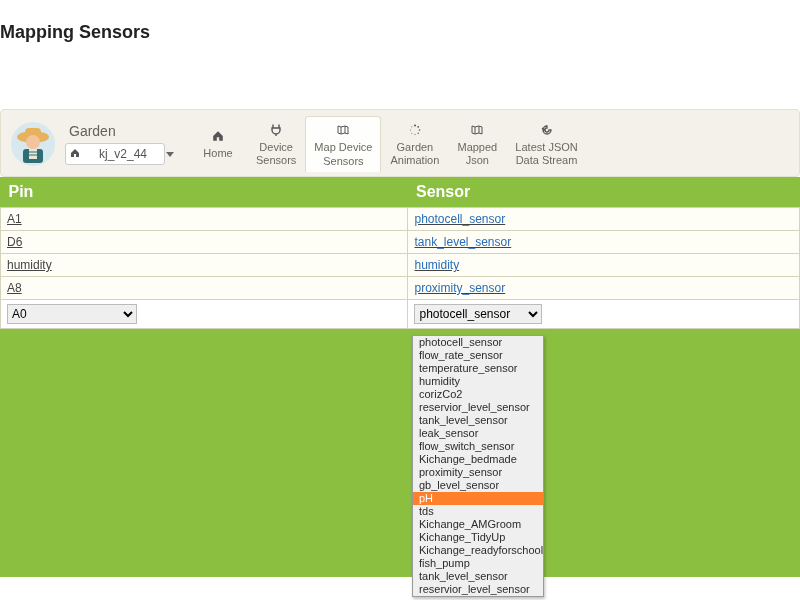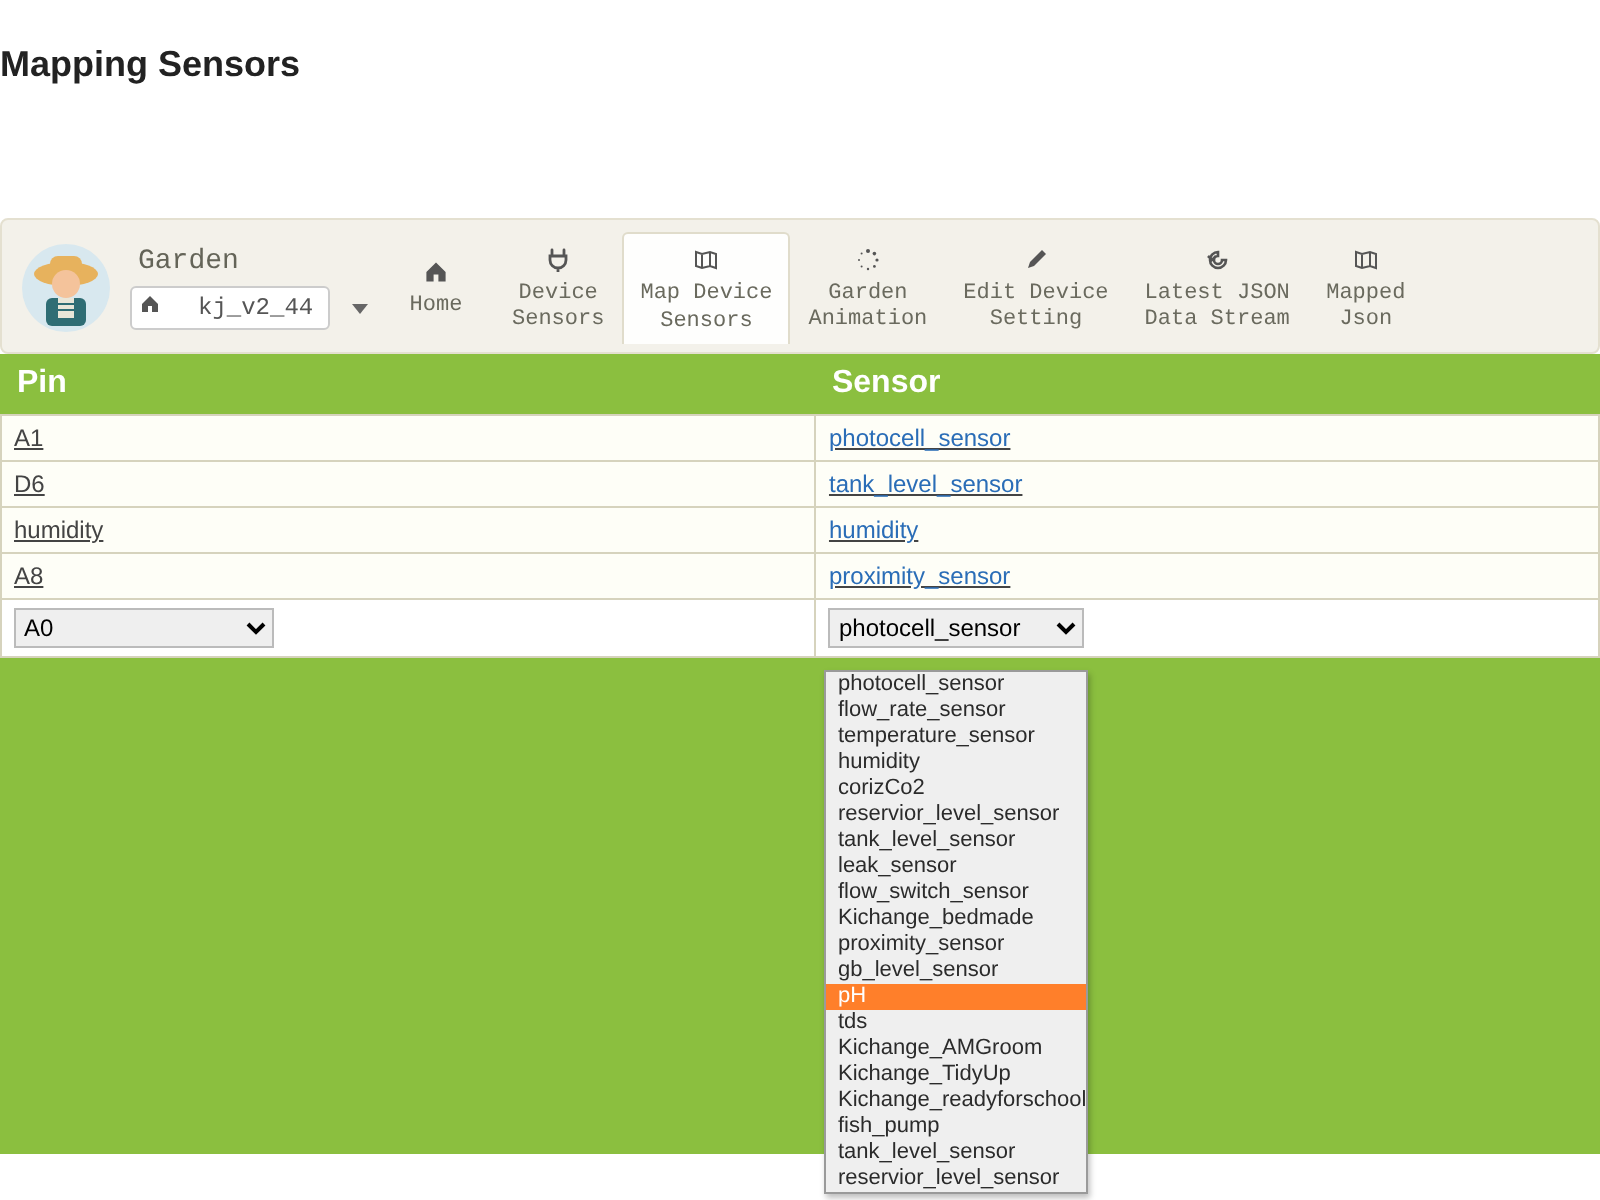--- a/index.html
+++ b/index.html
@@ -22,21 +22,20 @@
   }
   .toolbar {
     margin-top: 54px;
     background: #f3f1ea;
     border: 1px solid #e4e0d0;
     border-radius: 4px;
     display: flex;
     align-items: center;
     padding: 6px 8px 4px 8px;
     height: 68px;
-    font-family: Liberation Mono, monospace;
   }
   .avatar {
     width: 44px; height: 44px;
     margin-right: 10px;
     margin-left: 2px;
     flex-shrink: 0;
   }
   .toolbar-left {
     display: flex;
     flex-direction: column;
@@ -264,43 +263,34 @@
               <circle cx="2.8" cy="2.8" r="0.5"></circle>
             </g>
           </svg>
         </span>
         <span class="nav-label">Garden
 Animation</span>
       </div>
       <div class="nav-item">
         <span class="nav-icon">
           <svg width="12" height="12" viewBox="0 0 12 12">
-            <path d="M2 10l1-3 6-6 2 2-6 6-3 1z" fill="#555"></path>
-          </svg>
-        </span>
-        <span class="nav-label">Edit Device
-Setting</span>
+            <path d="M1 2l3 1 4-1 3 1v7l-3-1-4 1-3-1z M4 3v7 M8 2v7" stroke="#555" stroke-width="1" fill="none"></path>
+          </svg>
+        </span>
+        <span class="nav-label">Mapped
+Json</span>
       </div>
       <div class="nav-item">
         <span class="nav-icon">
           <svg width="12" height="12" viewBox="0 0 12 12">
             <path d="M6 2a4 4 0 104 4H8a2 2 0 11-2-2V2z M1 4l2 2 2-2" fill="none" stroke="#555" stroke-width="1.3"></path>
           </svg>
         </span>
         <span class="nav-label">Latest JSON
 Data Stream</span>
-      </div>
-      <div class="nav-item">
-        <span class="nav-icon">
-          <svg width="12" height="12" viewBox="0 0 12 12">
-            <path d="M1 2l3 1 4-1 3 1v7l-3-1-4 1-3-1z M4 3v7 M8 2v7" stroke="#555" stroke-width="1" fill="none"></path>
-          </svg>
-        </span>
-        <span class="nav-label">Mapped
-Json</span>
       </div>
     </div>
 </div>
 
 <div class="green-body">
   <table class="sensor-table">
     <thead>
       <tr>
         <th style="width:51%">Pin</th>
         <th>Sensor</th>

